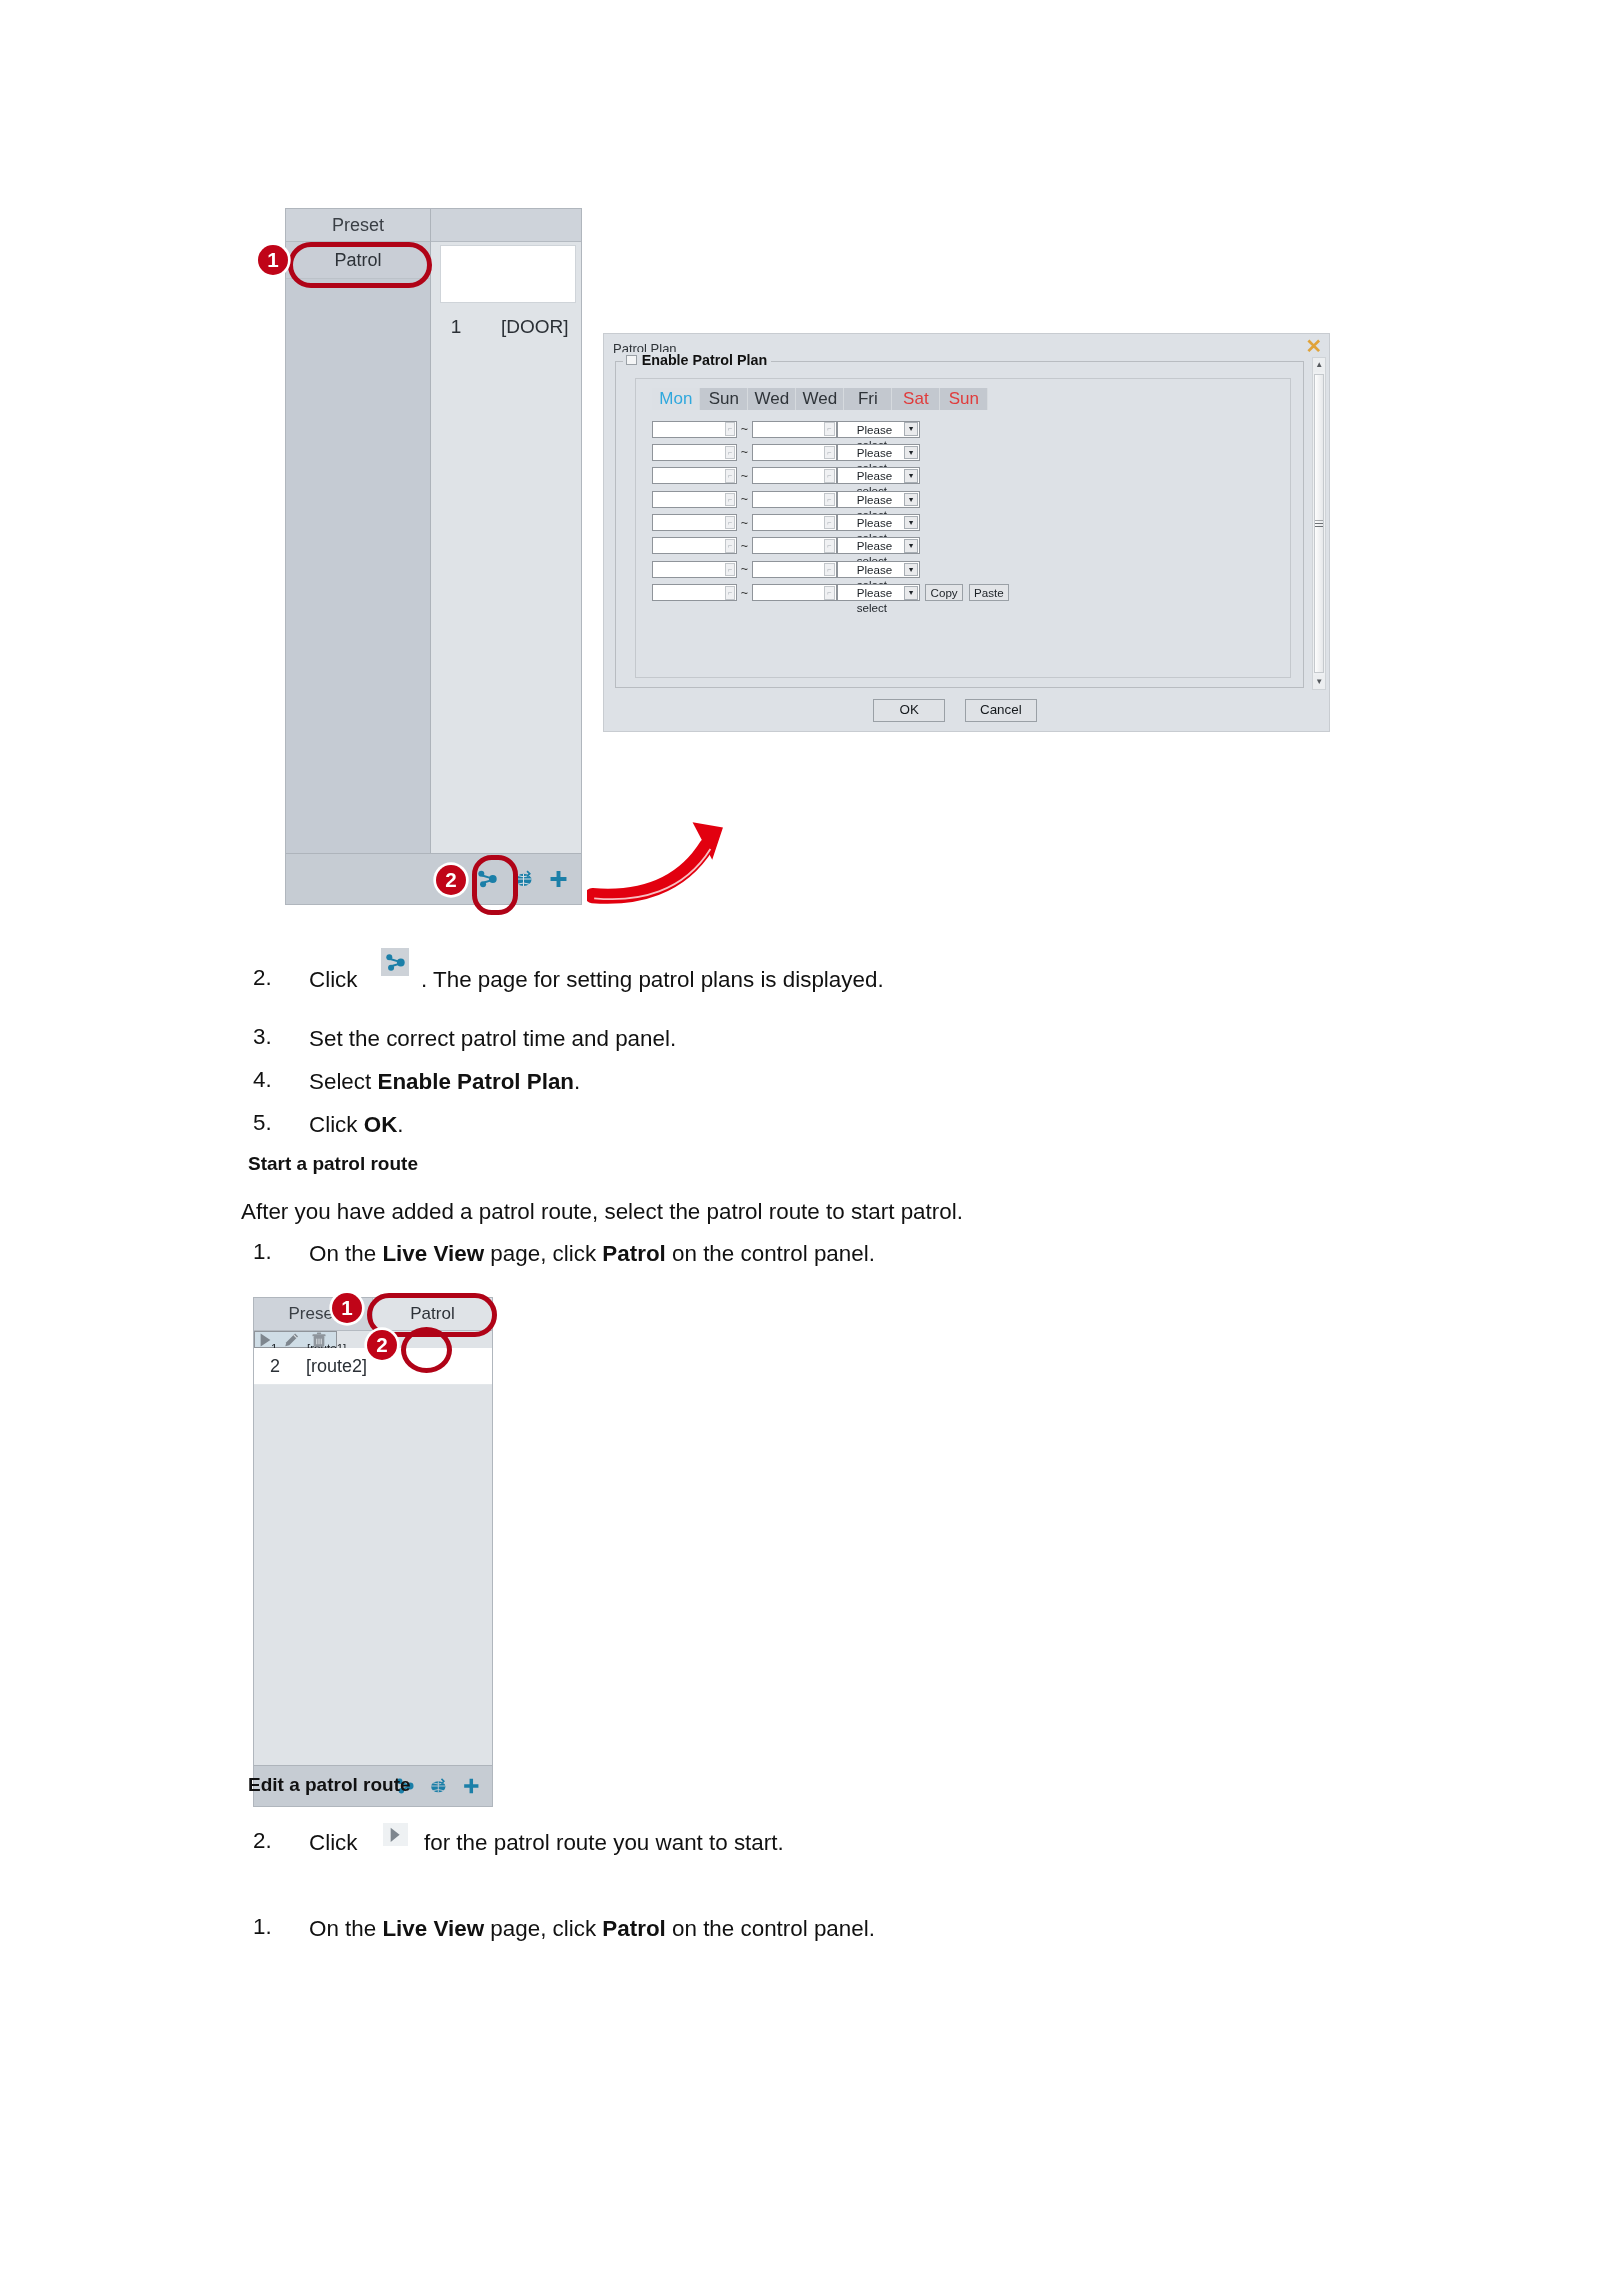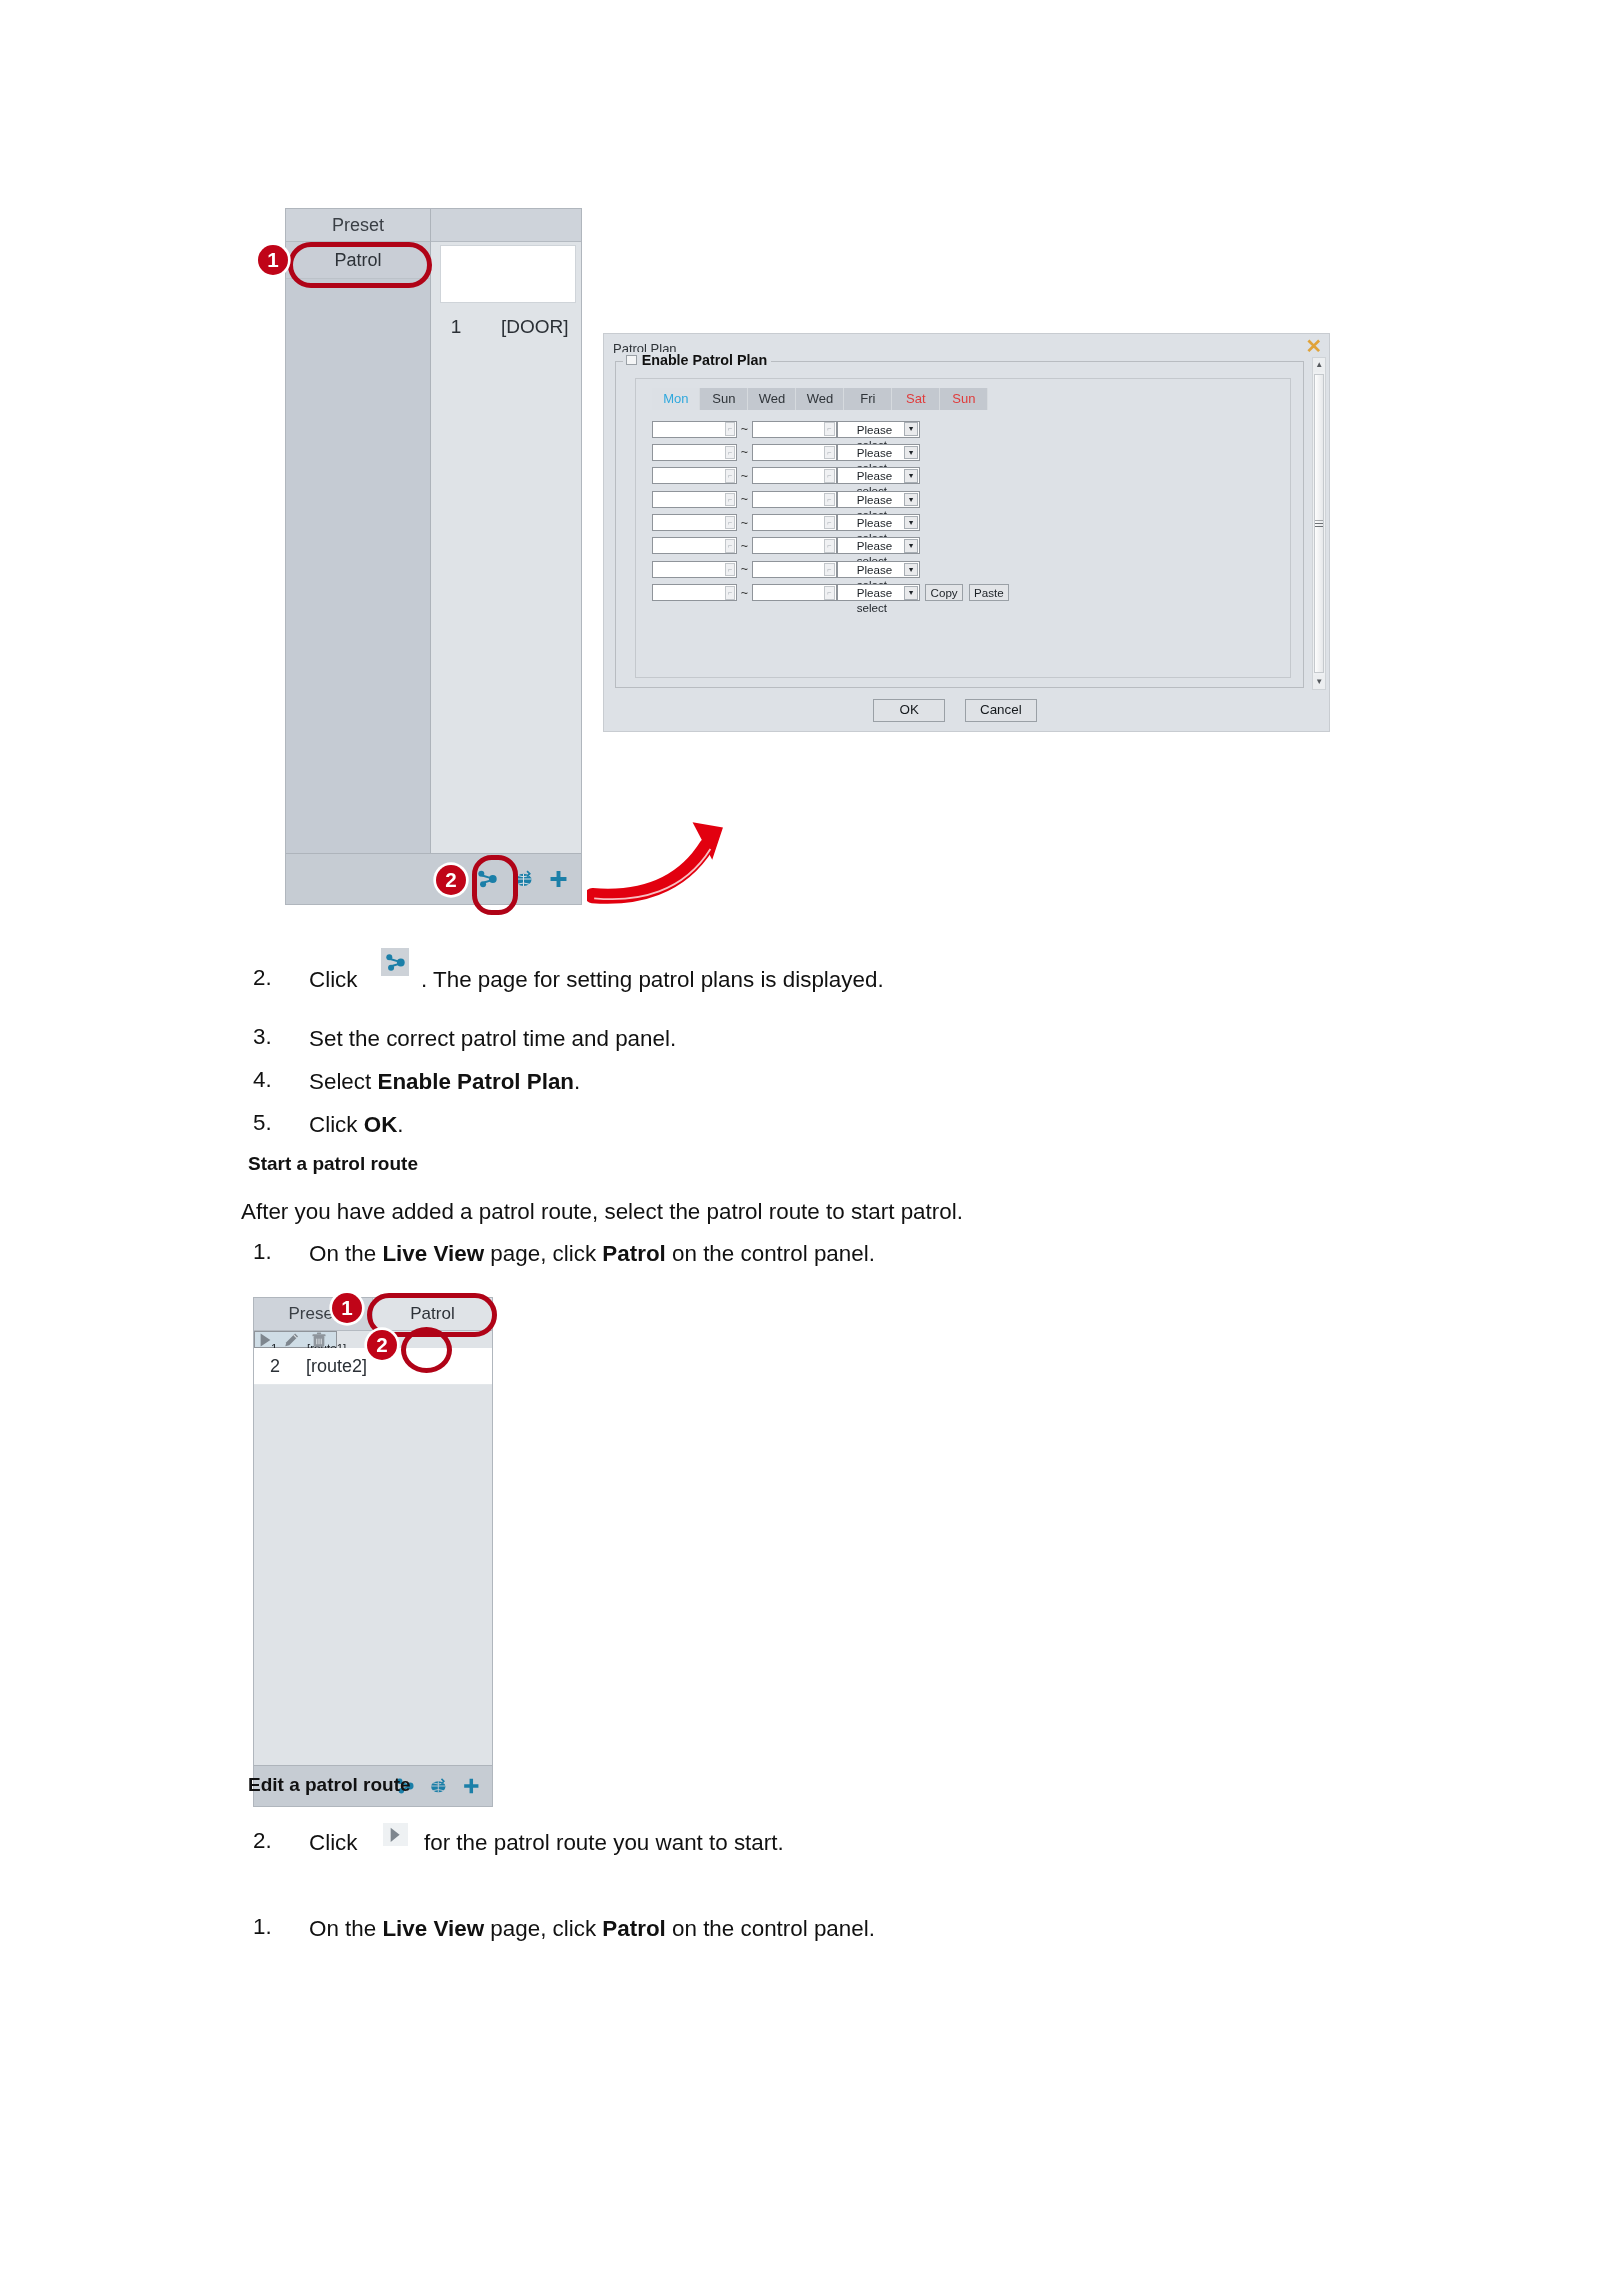--- a/index.html
+++ b/index.html
@@ -149,21 +149,21 @@
   }
   .inner-box{
     position:absolute;left:19.7px;top:16px;right:12.5px;bottom:9px;
     border:0.9px solid #c4c8cd;box-sizing:border-box;background:#dde1e6;
   }
   .daytabs{
     position:absolute;left:16px;top:9px;display:flex;
   }
   .daytab{
     width:48px;height:22.4px;line-height:22.4px;text-align:center;
-    font-size:13px;color:#2f3439;background:#c3c8cf;
+    font-size:17px;color:#2f3439;background:#c3c8cf;
     border-right:0.9px solid #d6dade;box-sizing:border-box;cursor:pointer;
   }
   .daytab.active{background:#dce0e5;color:#2fa8dd;}
   .daytab.weekend{color:#e03b3b;}
 
   .rows{position:absolute;left:16px;top:41px;right:7.2px;}
   .prow{display:flex;align-items:center;height:18px;margin-bottom:5.4px;}
   .tinput{
     position:relative;width:85px;height:17px;
     background:#ffffff;border:0.9px solid #8f949a;box-sizing:border-box;

